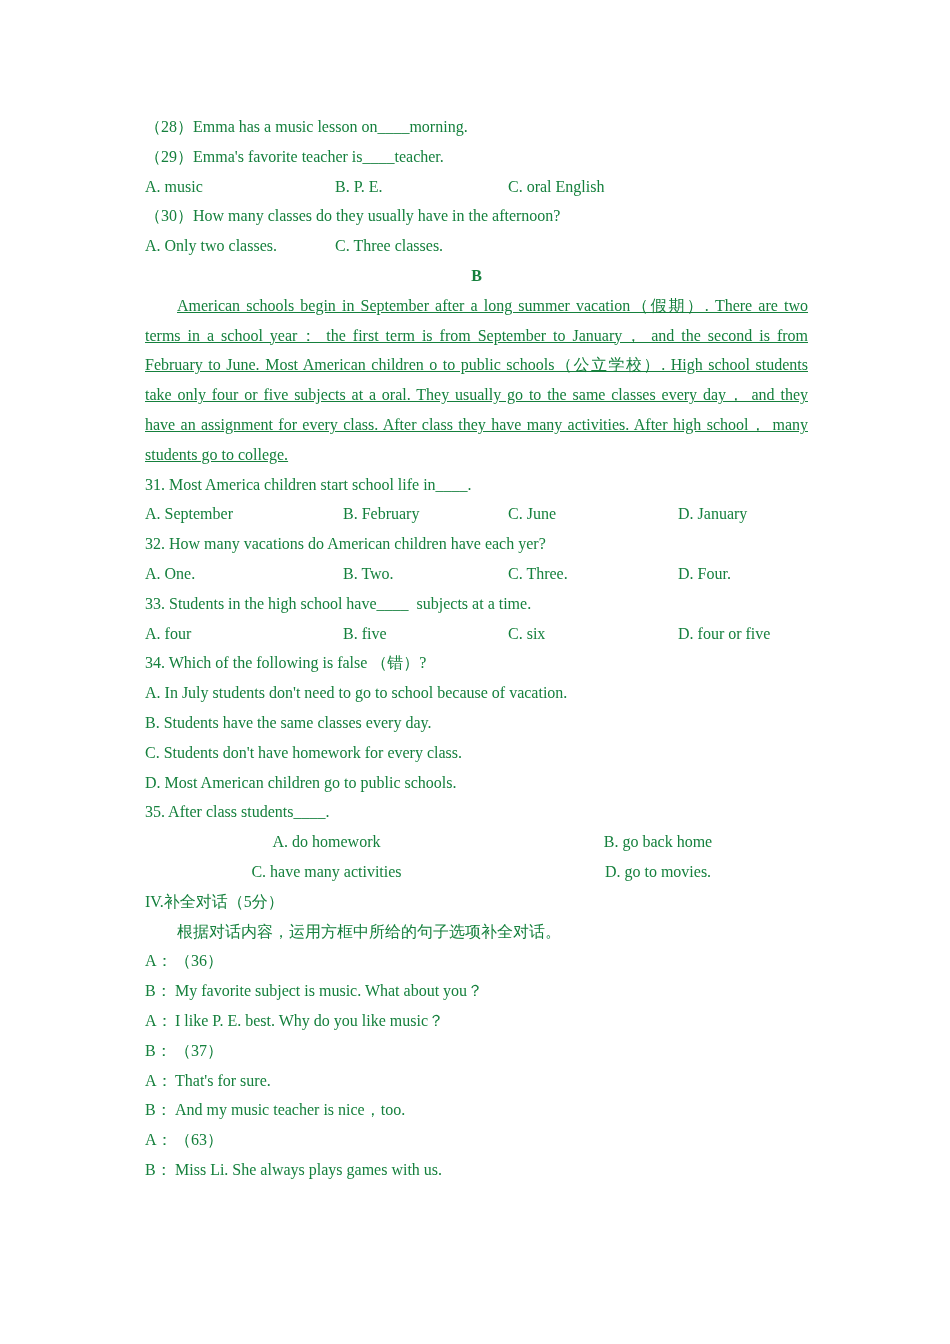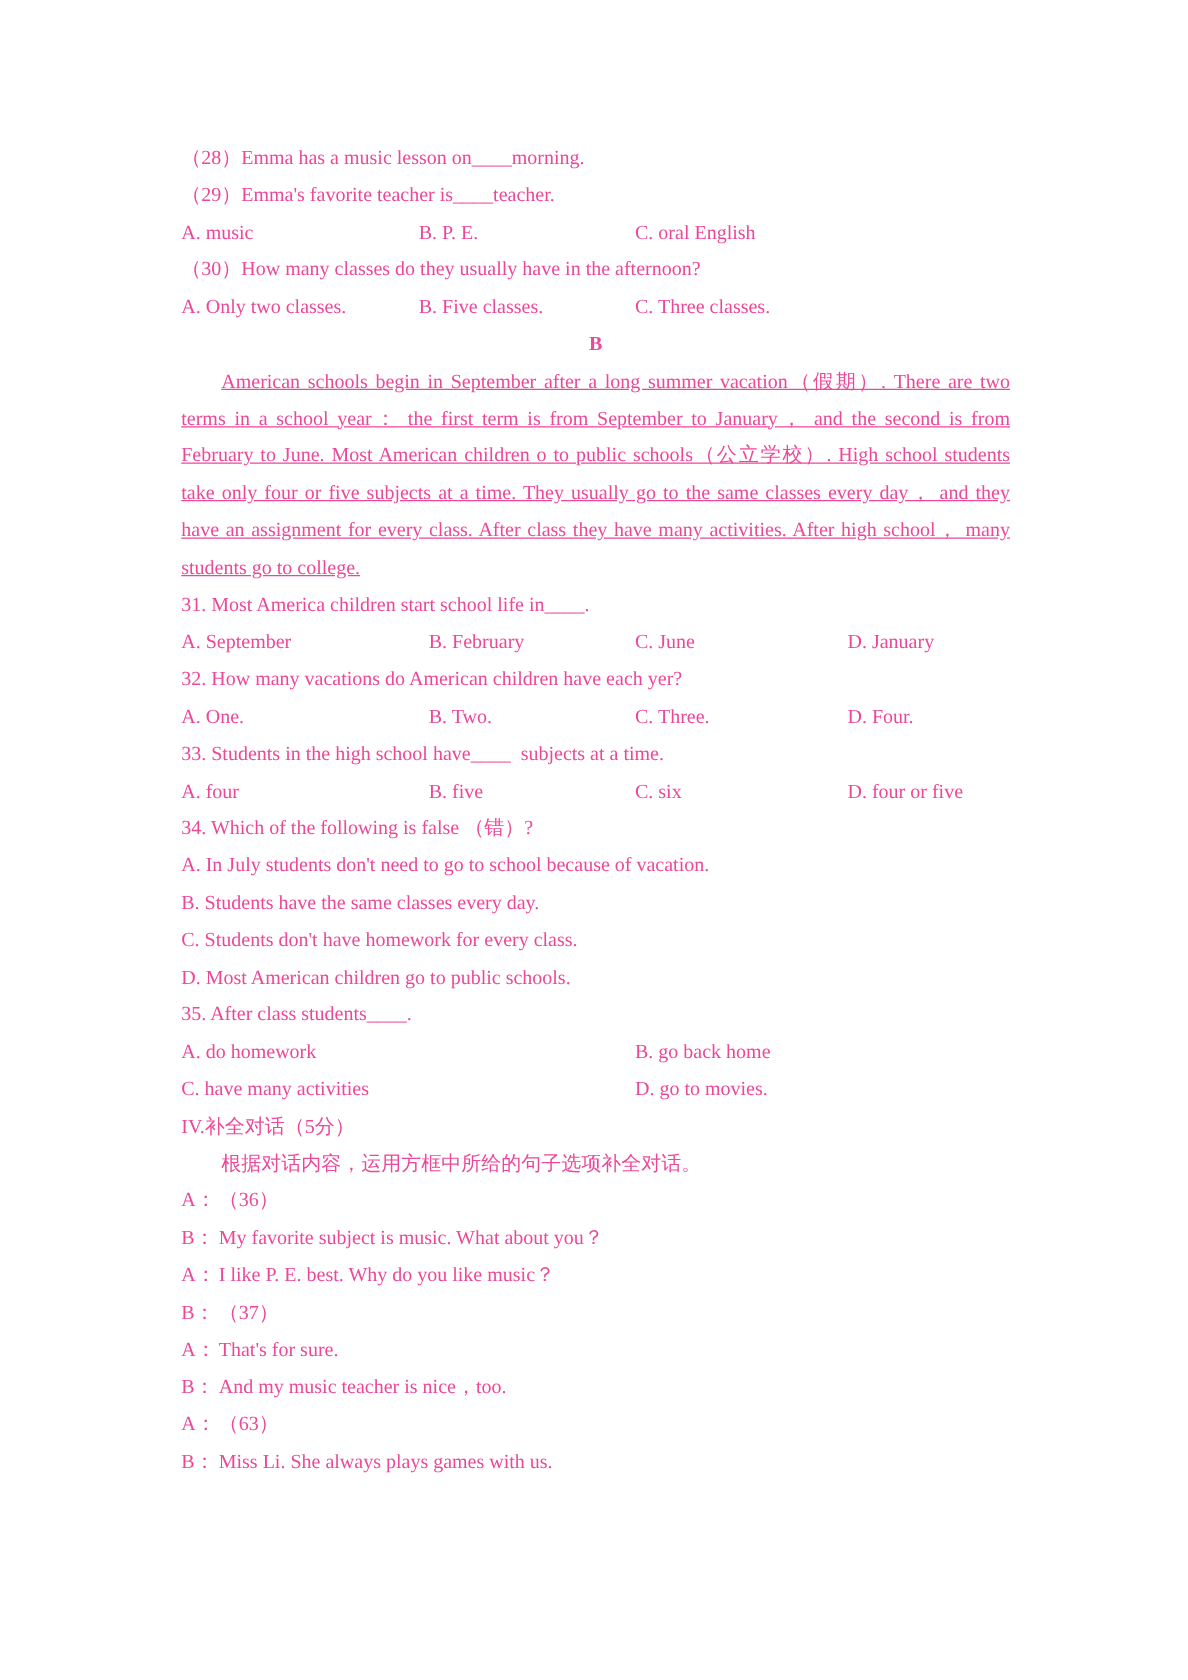--- a/index.html
+++ b/index.html
@@ -1,36 +1,36 @@
 <!DOCTYPE html>
 <html><head>
 <meta charset="utf-8">
 <style>
   html, body { margin: 0; padding: 0; background: #ffffff; }
   .page {
     position: relative;
     width: 950px;
     height: 1344px;
     background: #ffffff;
-    color: #ec4899;
+    color: #15803d;
     font-family: "Liberation Serif", "DejaVu Serif", serif;
     font-size: 16px;
     overflow: hidden;
   }
   .content {
     position: absolute;
     top: 112px;
     left: 145px;
     width: 663px;
   }
   .line { line-height: 29.8px; white-space: pre-wrap; }
   .q { }
   .opt3 { display: grid; grid-template-columns: 190px 173px 1fr; }
   .opt4 { display: grid; grid-template-columns: 198px 165px 170px 1fr; }
-  .opt2 { display: grid; grid-template-columns: 363px 1fr; }
+  .opt2 { display: grid; grid-template-columns: 363px 1fr; text-align: center; }
   .center-bold { text-align: center; font-weight: bold; }
   .bold { font-weight: normal; }
   .pline { text-align: justify; text-align-last: justify; text-decoration: underline; }
   .pfirst { text-indent: 32px; }
   .plast { text-align-last: left; }
   .indent { text-indent: 32px; }
   .dialog { display: grid; grid-template-columns: 30px 1fr; }
 </style>
 </head>
 <body>
@@ -43,30 +43,29 @@
     <div class="line q">（29）Emma's favorite teacher is____teacher.</div>
     <div class="line opt3">
       <span>A. music</span>
       <span>B. P. E.</span>
       <span>C. oral English</span>
     </div>
 
     <div class="line q">（30）How many classes do they usually have in the afternoon?</div>
     <div class="line opt3">
       <span>A. Only two classes.</span>
-      <span>B. Five classes.</span>
       <span>C. Three classes.</span>
     </div>
 
     <div class="line center-bold">B</div>
 
     <div class="line pline pfirst">American schools begin in September after a long summer vacation（假期）. There are two</div>
     <div class="line pline">terms in a school year： the first term is from September to January， and the second is from</div>
     <div class="line pline">February to June. Most American children o to public schools（公立学校）. High school students</div>
-    <div class="line pline">take only four or five subjects at a time. They usually go to the same classes every day， and they</div>
+    <div class="line pline">take only four or five subjects at a oral. They usually go to the same classes every day， and they</div>
     <div class="line pline">have an assignment for every class. After class they have many activities. After high school， many</div>
     <div class="line pline plast">students go to college.</div>
 
     <div class="line q">31. Most America children start school life in____.</div>
     <div class="line opt4">
       <span>A. September</span>
       <span>B. February</span>
       <span>C. June</span>
       <span>D. January</span>
     </div>

